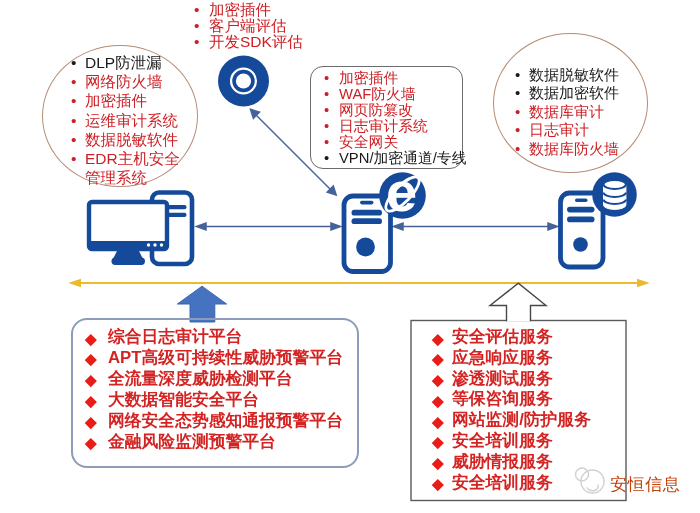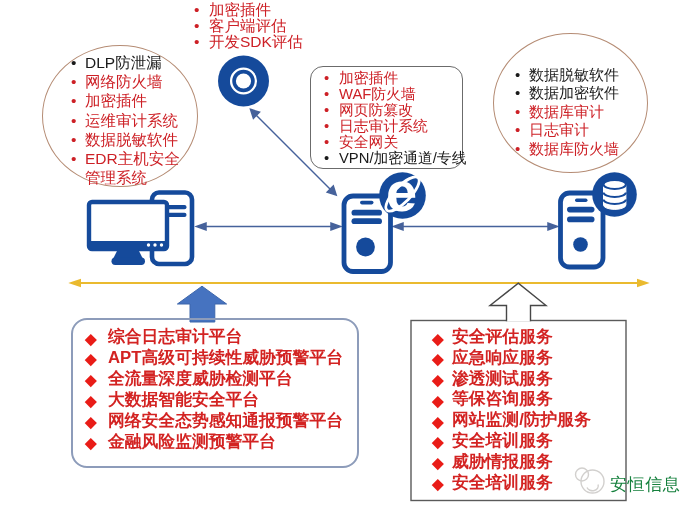--- a/index.html
+++ b/index.html
@@ -26,21 +26,21 @@
 #rightEllTxt{left:510px;top:66px;font-size:15px;line-height:18.4px;z-index:2;}
 #rightEllTxt li{padding-left:19px;}
 #rightEllTxt .b{left:5px;}
 #blBox{left:71px;top:318px;width:284px;height:146px;border:2px solid #8d9cba;border-radius:16px;z-index:2;}
 #blTxt{left:85px;top:327px;font-size:16.8px;line-height:20.9px;font-weight:bold;color:#d32322;z-index:3;}
 #blTxt li{padding-left:23px;}
 #blTxt .d{position:absolute;left:0;top:1.5px;font-size:15px;color:#e91c17;}
 #brTxt{left:427px;top:327px;font-size:16.8px;line-height:20.8px;font-weight:bold;color:#d32322;z-index:3;}
 #brTxt li{padding-left:25px;}
 #brTxt .d{position:absolute;left:5px;top:1.5px;font-size:15px;color:#e91c17;}
-#wm{left:610px;top:473px;font-size:17px;color:#15803d;z-index:4;letter-spacing:0.6px;}
+#wm{left:610px;top:473px;font-size:17px;color:#c2410c;z-index:4;letter-spacing:0.6px;}
 svg{position:absolute;left:0;top:0;z-index:1;}
 </style>
 </head>
 <body>
 
 <div class="abs" id="leftEll"></div>
 <div class="abs" id="ctrBox"></div>
 <div class="abs" id="rightEll"></div>
 
 <svg width="700" height="513" viewBox="0 0 700 513">

